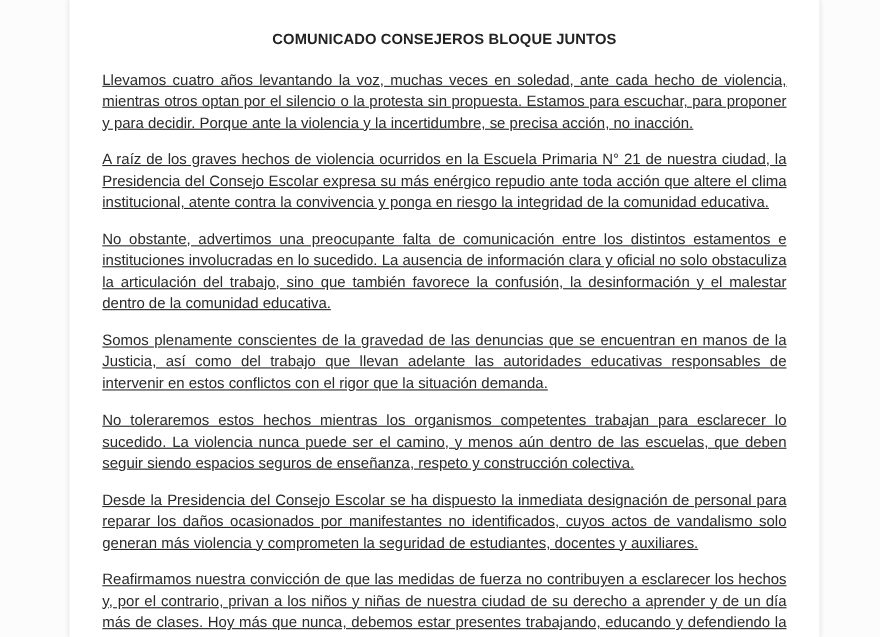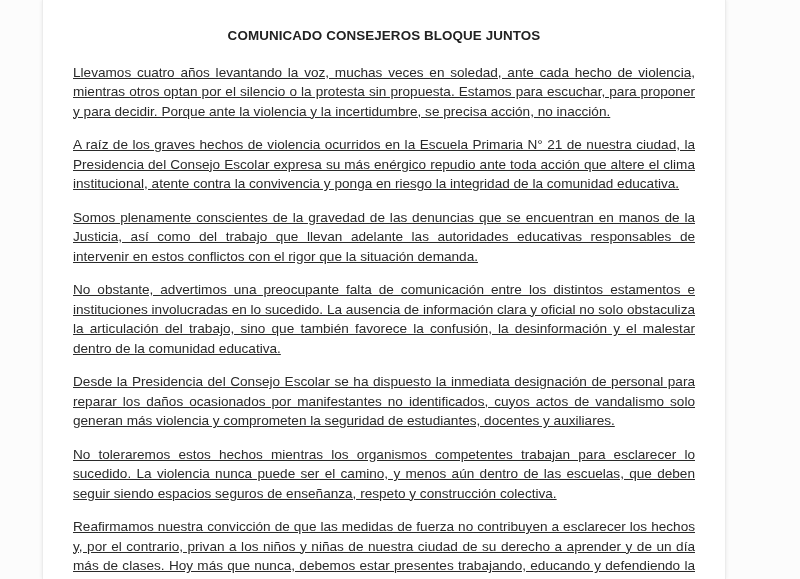--- a/index.html
+++ b/index.html
@@ -11,21 +11,21 @@
     overflow: hidden;
   }
   .viewport {
     position: relative;
     width: 800px;
     height: 579px;
     background: #fcfcfc;
   }
   .sheet {
     position: absolute;
-    left: 42px;
+    left: 62px;
     top: 0;
     width: 684px;
     height: 579px;
     background: #ffffff;
     box-shadow: 0 0 4px rgba(0,0,0,0.08);
     border-left: 1px solid #ececec;
     border-right: 1px solid #ececec;
     box-sizing: border-box;
   }
   .content {
@@ -54,20 +54,20 @@
 </style>
 </head>
 <body>
 
 <div class="viewport">
   <div class="sheet">
     <div class="content">
       <h1 class="title">COMUNICADO CONSEJEROS BLOQUE JUNTOS</h1>
       <p class="para">Llevamos cuatro años levantando la voz, muchas veces en soledad, ante cada hecho de violencia, mientras otros optan por el silencio o la protesta sin propuesta. Estamos para escuchar, para proponer y para decidir. Porque ante la violencia y la incertidumbre, se precisa acción, no inacción.</p>
       <p class="para">A raíz de los graves hechos de violencia ocurridos en la Escuela Primaria N° 21 de nuestra ciudad, la Presidencia del Consejo Escolar expresa su más enérgico repudio ante toda acción que altere el clima institucional, atente contra la convivencia y ponga en riesgo la integridad de la comunidad educativa.</p>
+      <p class="para">No obstante, advertimos una preocupante falta de comunicación entre los distintos estamentos e instituciones involucradas en lo sucedido. La ausencia de información clara y oficial no solo obstaculiza la articulación del trabajo, sino que también favorece la confusión, la desinformación y el malestar dentro de la comunidad educativa.</p>
       <p class="para">Somos plenamente conscientes de la gravedad de las denuncias que se encuentran en manos de la Justicia, así como del trabajo que llevan adelante las autoridades educativas responsables de intervenir en estos conflictos con el rigor que la situación demanda.</p>
-      <p class="para">No obstante, advertimos una preocupante falta de comunicación entre los distintos estamentos e instituciones involucradas en lo sucedido. La ausencia de información clara y oficial no solo obstaculiza la articulación del trabajo, sino que también favorece la confusión, la desinformación y el malestar dentro de la comunidad educativa.</p>
+      <p class="para">No toleraremos estos hechos mientras los organismos competentes trabajan para esclarecer lo sucedido. La violencia nunca puede ser el camino, y menos aún dentro de las escuelas, que deben seguir siendo espacios seguros de enseñanza, respeto y construcción colectiva.</p>
       <p class="para">Desde la Presidencia del Consejo Escolar se ha dispuesto la inmediata designación de personal para reparar los daños ocasionados por manifestantes no identificados, cuyos actos de vandalismo solo generan más violencia y comprometen la seguridad de estudiantes, docentes y auxiliares.</p>
-      <p class="para">No toleraremos estos hechos mientras los organismos competentes trabajan para esclarecer lo sucedido. La violencia nunca puede ser el camino, y menos aún dentro de las escuelas, que deben seguir siendo espacios seguros de enseñanza, respeto y construcción colectiva.</p>
       <p class="para">Reafirmamos nuestra convicción de que las medidas de fuerza no contribuyen a esclarecer los hechos y, por el contrario, privan a los niños y niñas de nuestra ciudad de su derecho a aprender y de un día más de clases. Hoy más que nunca, debemos estar presentes trabajando, educando y defendiendo la escuela pública como el pilar fundamental de nuestra sociedad.</p>
     </div>
   </div>
 </div>
 
 </body></html>

